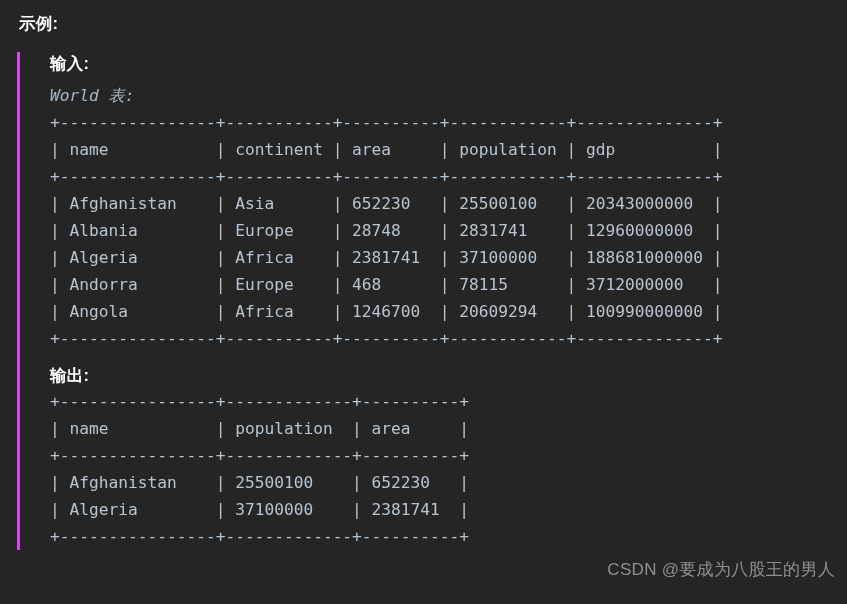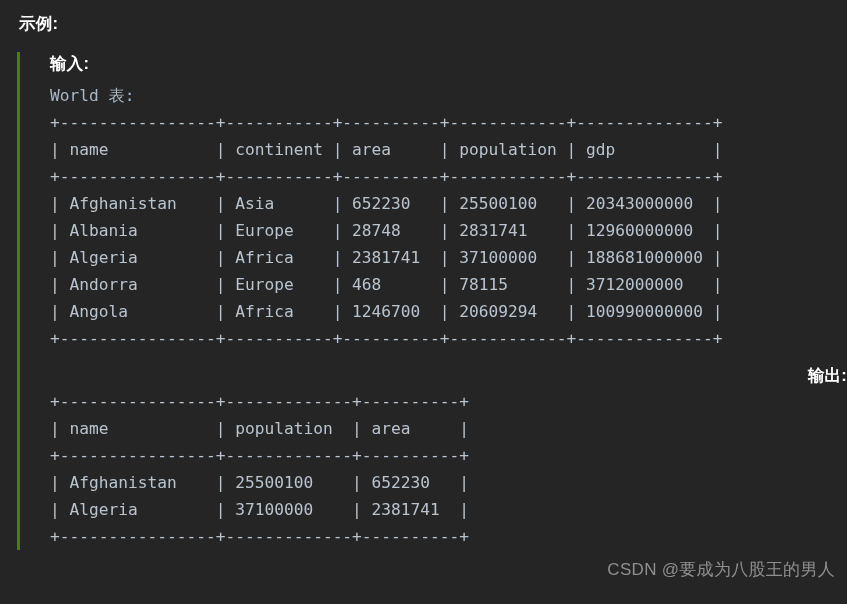--- a/index.html
+++ b/index.html
@@ -31,21 +31,21 @@
     line-height: 1.45;
     margin: 0 0 0 11px;
     padding: 0;
     letter-spacing: 0.2px;
   }
 
   .quote {
     position: relative;
     margin: 16px 0 0 0;
     padding: 0 0 0 30px;
-    border-left: 3px solid #4d7c0f;
+    border-left: 3px solid #d946ef;
     margin-left: 9px;
     min-height: 497px;
   }
 
   .sub-title {
     font-family: "Liberation Sans", sans-serif;
     font-weight: bold;
     font-size: 16.5px;
     color: #ffffff;
     line-height: 1.45;
@@ -60,35 +60,35 @@
     line-height: 27px;
     color: #a9b7c6;
     white-space: pre;
     margin: 0;
     padding: 0;
     letter-spacing: 0px;
   }
 
   .caption {
     margin-top: 6px;
+    font-style: italic;
   }
 
   .ascii-table {
     font-family: "DejaVu Sans Mono", "Liberation Mono", monospace;
     font-size: 16.2px;
     line-height: 27px;
     color: #b8c4cf;
     white-space: pre;
     margin: 0;
     padding: 0;
   }
 
   .out-title {
     margin-top: 12px;
-    text-align: right;
   }
 
   .watermark {
     position: absolute;
     right: 12px;
     bottom: 23px;
     font-family: "Liberation Sans", sans-serif;
     font-size: 17px;
     color: #8f8f8f;
     letter-spacing: 0.3px;

